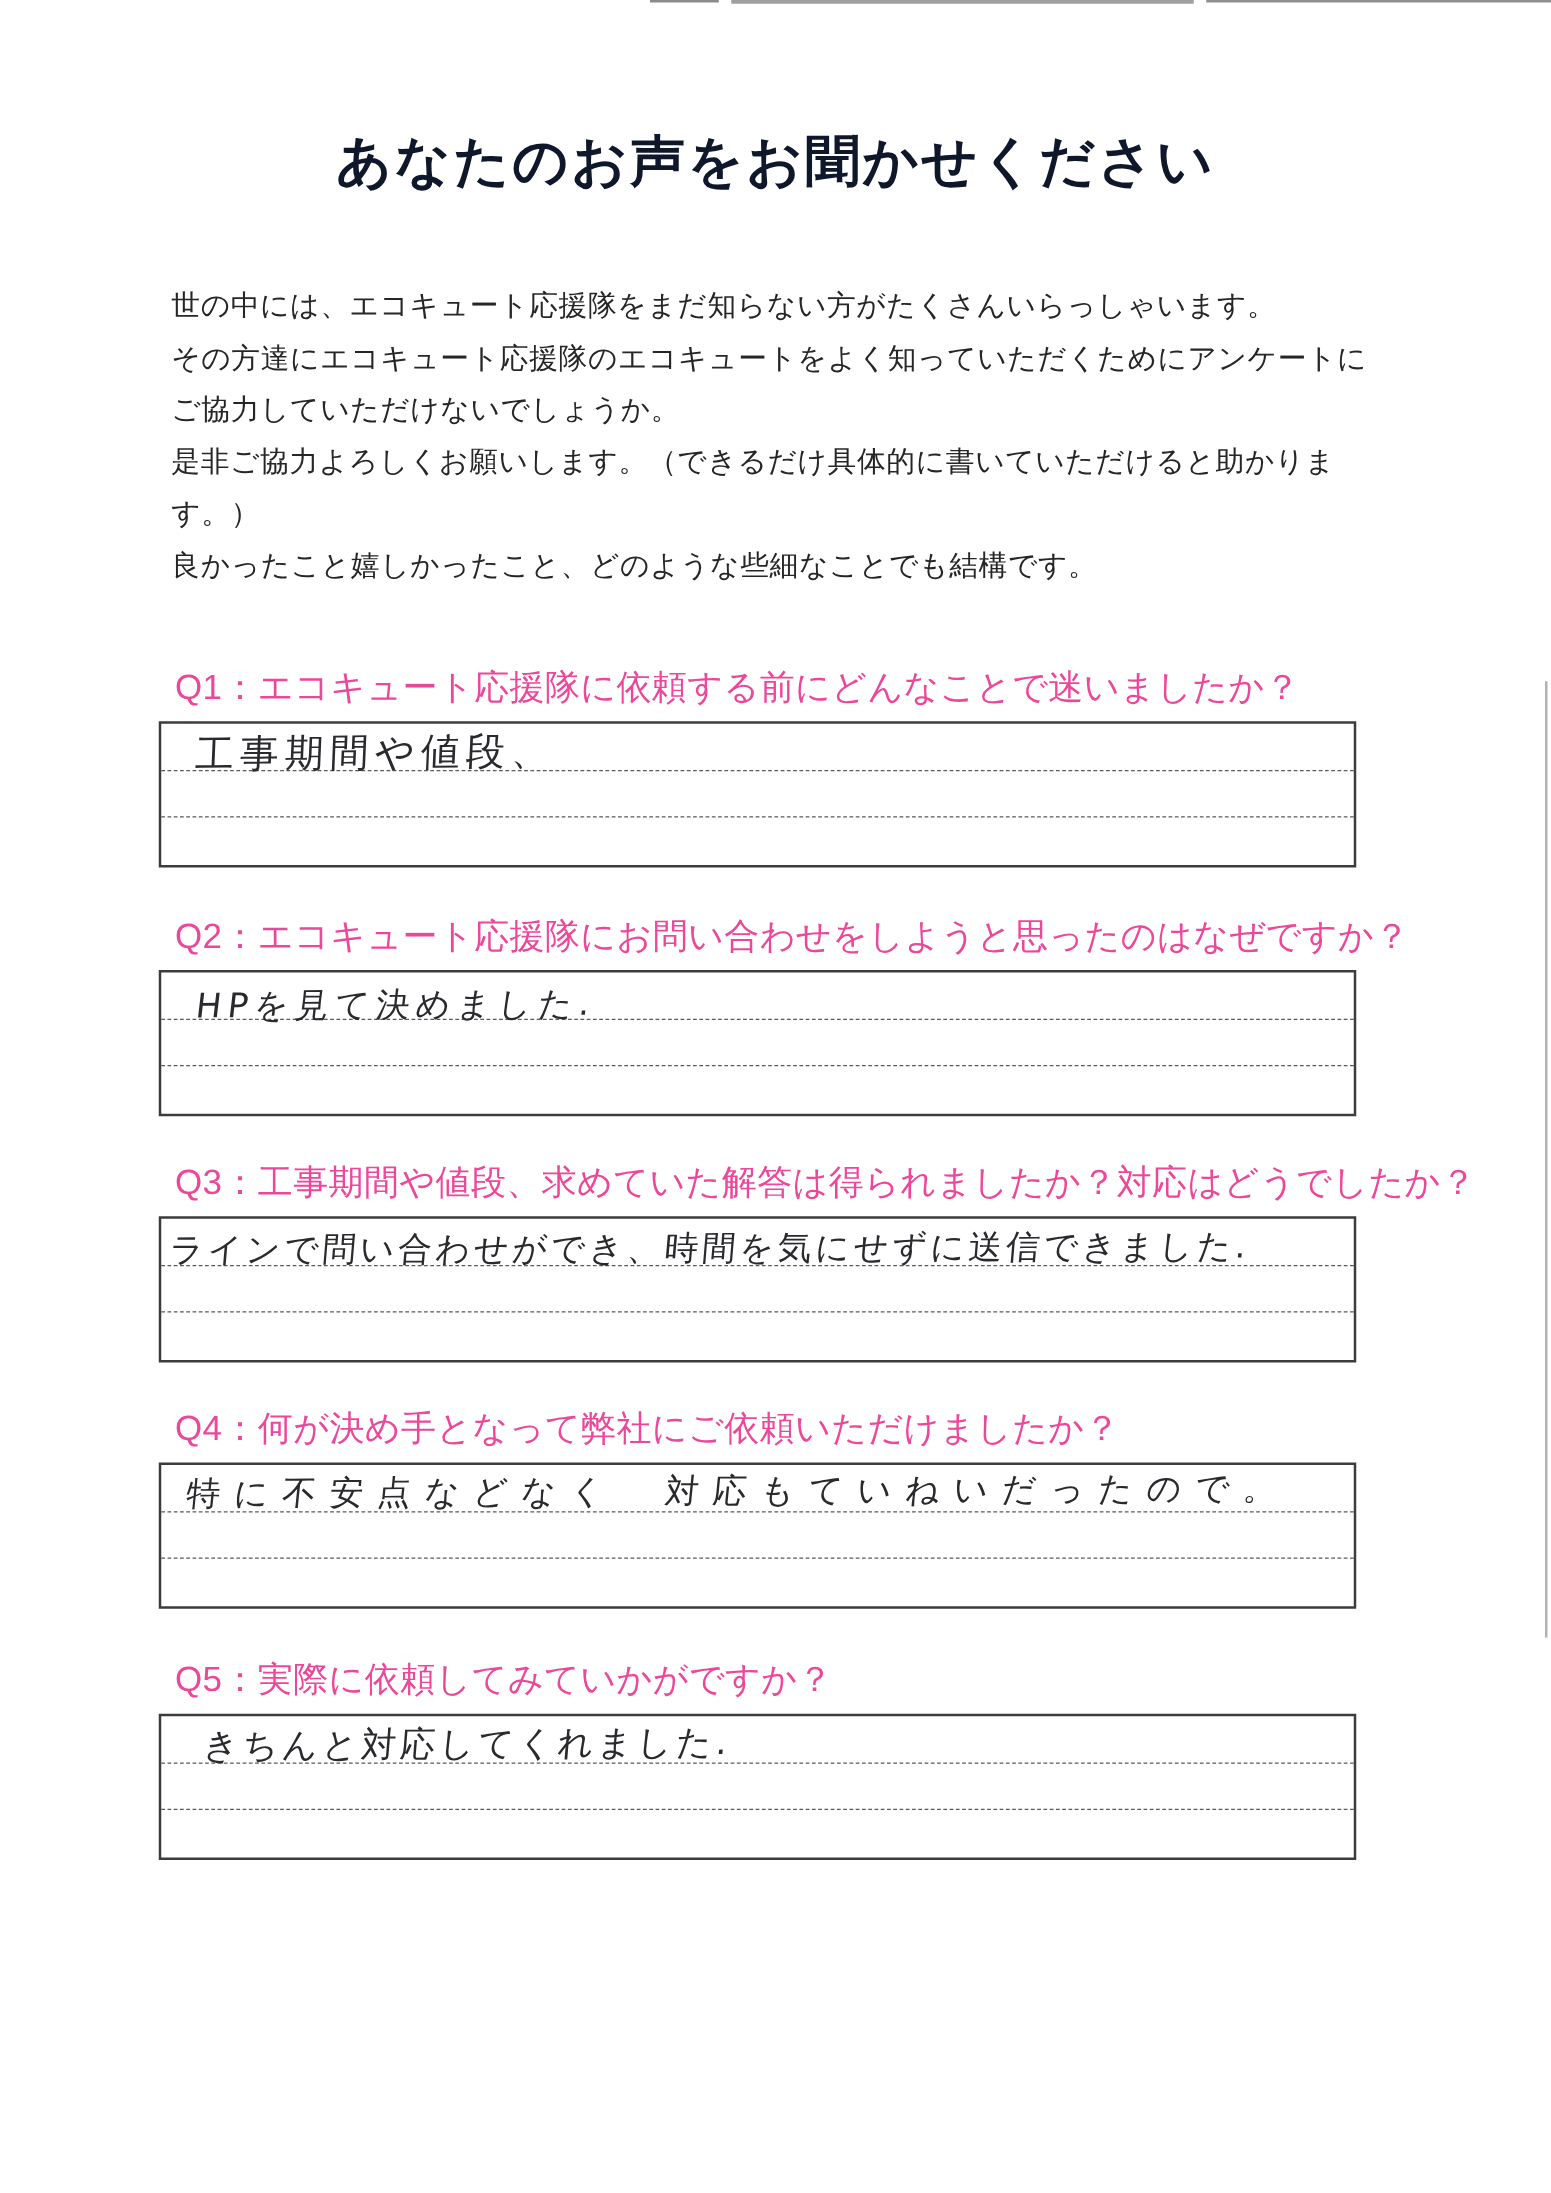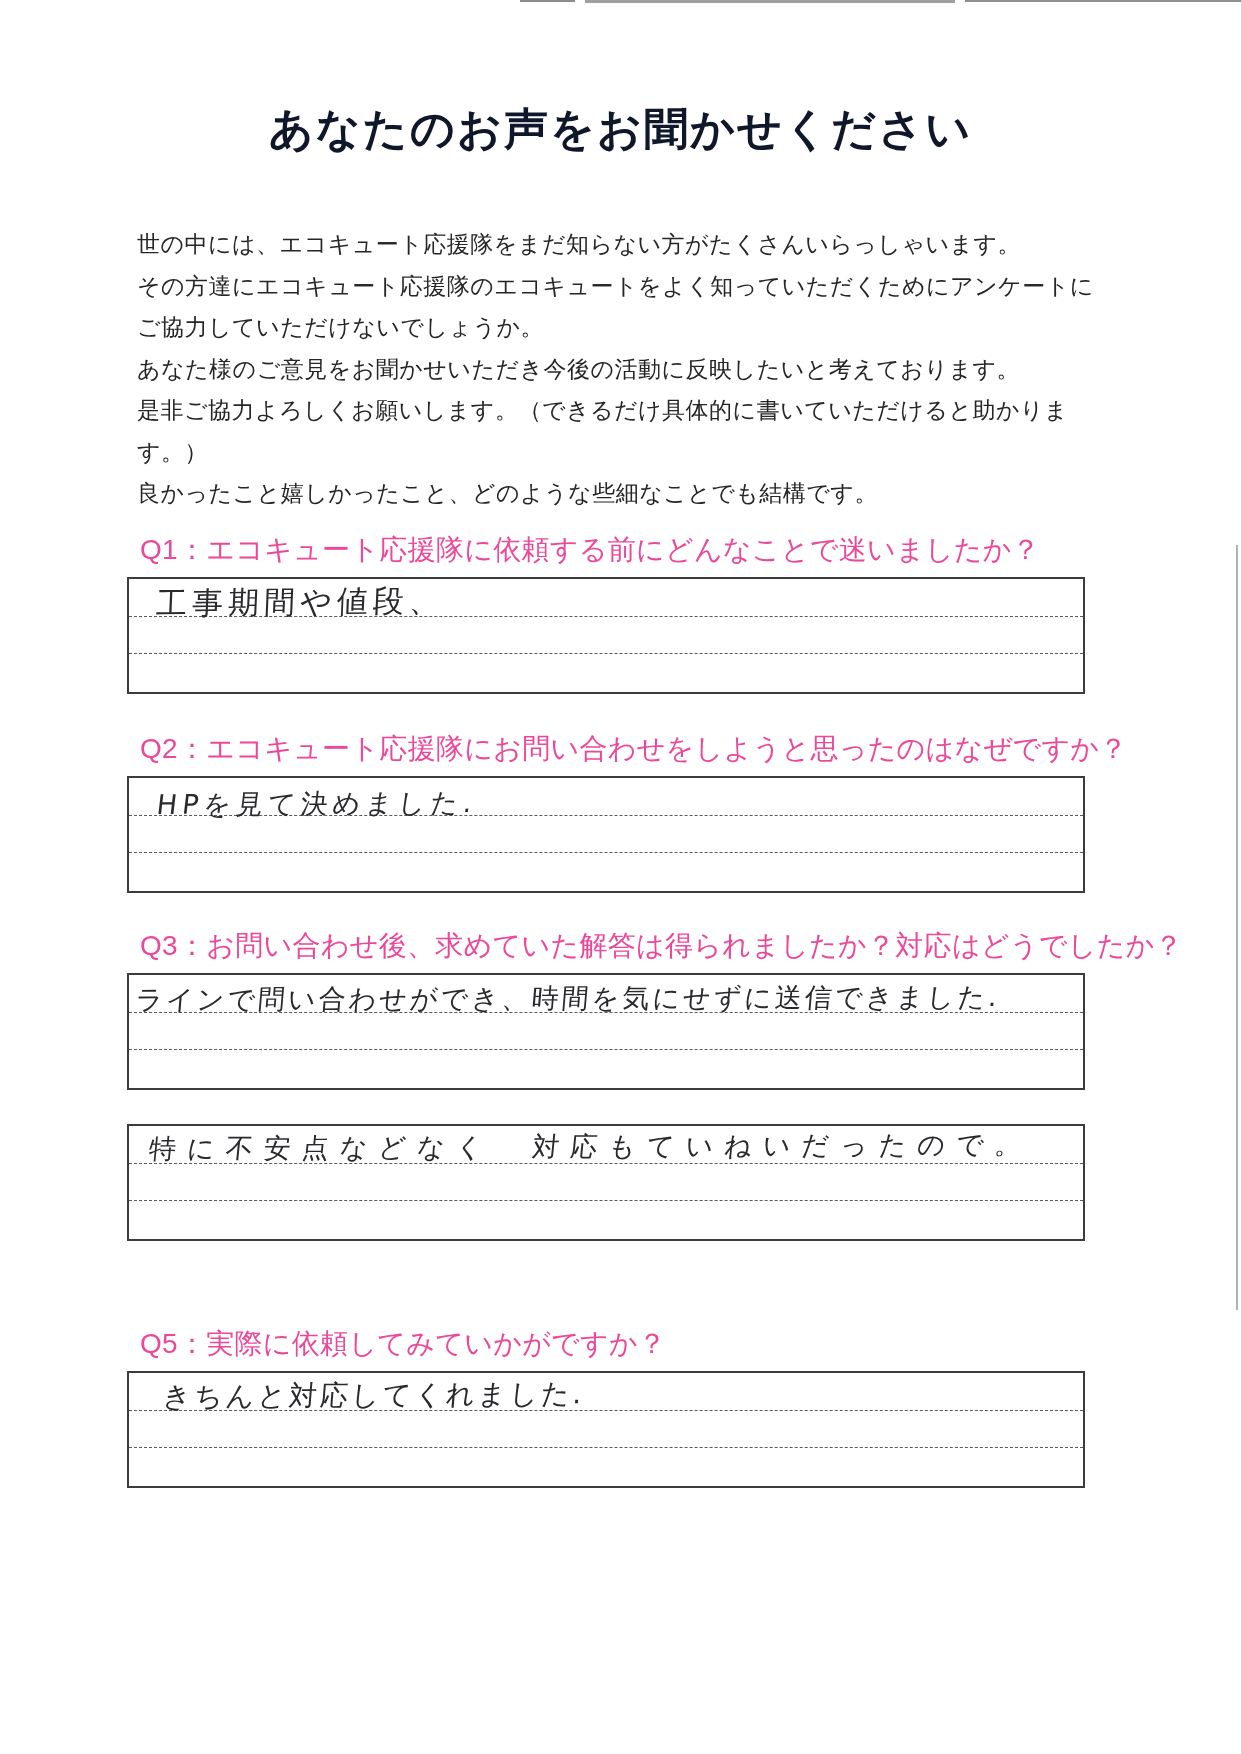--- a/index.html
+++ b/index.html
@@ -69,21 +69,20 @@
   <div class="artifact art-top3"></div>
   <div class="artifact art-right"></div>
   <div class="artifact art-speck"></div>
 
   <h1 class="title">あなたのお声をお聞かせください</h1>
 
   <div class="intro">
     <p>世の中には、エコキュート応援隊をまだ知らない方がたくさんいらっしゃいます。</p>
     <p>その方達にエコキュート応援隊のエコキュートをよく知っていただくためにアンケートに</p>
     <p>ご協力していただけないでしょうか。</p>
-    <p>あなた様のご意見をお聞かせいただき今後の活動に反映したいと考えております。</p>
     <p>是非ご協力よろしくお願いします。（できるだけ具体的に書いていただけると助かります。）</p>
     <p>良かったこと嬉しかったこと、どのような些細なことでも結構です。</p>
   </div>
 
   <section class="qblock" style="top:531px">
     <h2 class="q-label">Q1：エコキュート応援隊に依頼する前にどんなことで迷いましたか？</h2>
     <div class="answer-box">
       <div class="answer-row ruled"></div>
       <div class="answer-row ruled"></div>
       <div class="answer-row"></div>
@@ -95,30 +94,31 @@
     <h2 class="q-label">Q2：エコキュート応援隊にお問い合わせをしようと思ったのはなぜですか？</h2>
     <div class="answer-box">
       <div class="answer-row ruled"></div>
       <div class="answer-row ruled"></div>
       <div class="answer-row"></div>
       <div class="handwriting hw-q2">HPを見て決めました.</div>
     </div>
   </section>
 
   <section class="qblock" style="top:927px">
-    <h2 class="q-label">Q3：お問い合わせ後、求めていた解答は得られましたか？対応はどうでしたか？</h2>
+    <h2 class="q-label">Q3：工事期間や値段、求めていた解答は得られましたか？対応はどうでしたか？</h2>
     <div class="answer-box">
       <div class="answer-row ruled"></div>
       <div class="answer-row ruled"></div>
       <div class="answer-row"></div>
       <div class="handwriting hw-q3">ラインで問い合わせができ、時間を気にせずに送信できました.</div>
     </div>
   </section>
 
   <section class="qblock" style="top:1124px">
+    <h2 class="q-label">Q4：何が決め手となって弊社にご依頼いただけましたか？</h2>
     <div class="answer-box">
       <div class="answer-row ruled"></div>
       <div class="answer-row ruled"></div>
       <div class="answer-row"></div>
       <div class="handwriting hw-q4">特に不安点などなく　対応もていねいだったので。</div>
     </div>
   </section>
 
   <section class="qblock" style="top:1325px">
     <h2 class="q-label">Q5：実際に依頼してみていかがですか？</h2>

